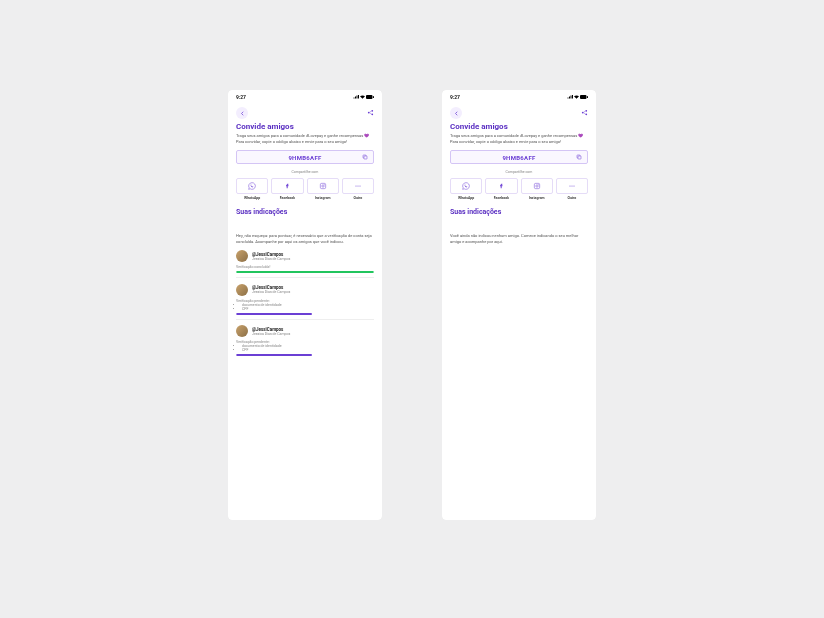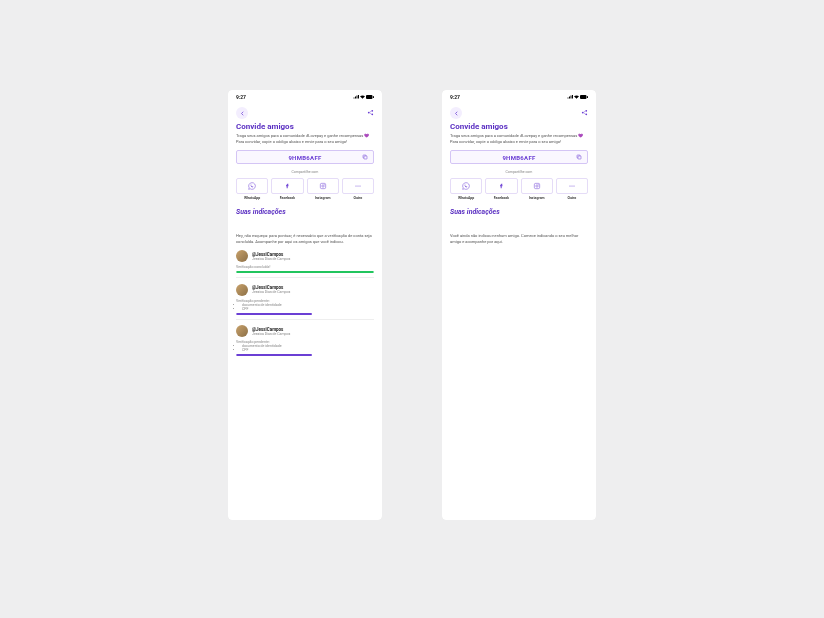--- a/index.html
+++ b/index.html
@@ -121,21 +121,20 @@
     justify-content: center;
     color: #6b3fd4;
   }
   .share-icon-box svg { width: 8px; height: 8px; }
   .share-name { font-size: 3.5px; color: #333; font-weight: 600; }
   .section-title {
     color: #5a2fc2;
     font-size: 7px;
     font-weight: 700;
     margin-bottom: 17px;
-    font-style: italic;
   }
   .section-desc {
     font-size: 4px;
     color: #555;
     line-height: 1.4;
     margin-bottom: 6px;
   }
   .ref-item { margin-bottom: 6px; }
   .ref-head { display: flex; align-items: center; gap: 4px; }
   .avatar {

